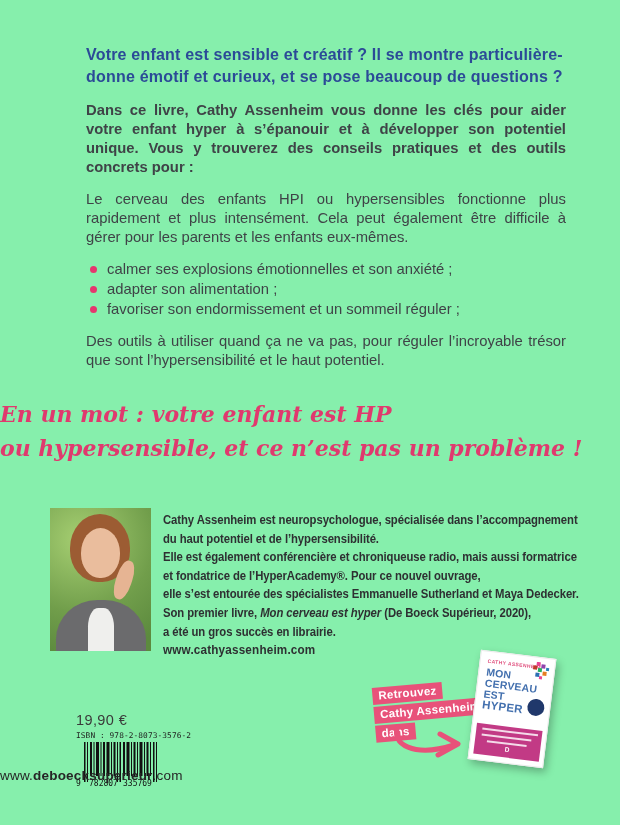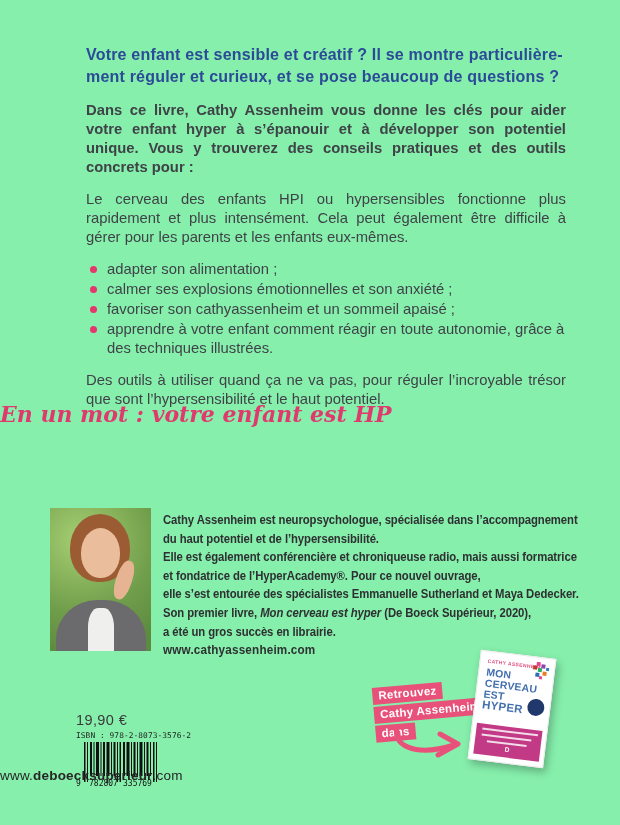--- a/index.html
+++ b/index.html
@@ -64,38 +64,38 @@
                font-size:13.5px;color:#262626;letter-spacing:.2px;}
   .footer-site .bold{font-weight:bold;}
 </style>
 </head>
 <body>
 
 <div class="page">
 
   <div class="copy">
     <h1 class="headline"><span>Votre enfant est sensible et créatif ? Il se montre particulière-</span><br>
-      <span>ment réguler et curieux, et se pose beaucoup de questions ?</span></h1>
+      <span>donne émotif et curieux, et se pose beaucoup de questions ?</span></h1>
 
     <p class="para lead">Dans ce livre, Cathy Assenheim vous donne les clés pour aider votre enfant hyper à s’épanouir et à développer son potentiel unique. Vous y trouverez des conseils pratiques et des outils concrets pour :</p>
 
     <p class="para">Le cerveau des enfants HPI ou hypersensibles fonctionne plus rapidement et plus intensément. Cela peut également être difficile à gérer pour les parents et les enfants eux-mêmes.</p>
 
     <ul class="bullets">
+      <li><span class="dot"></span><span>calmer ses explosions émotionnelles et son anxiété ;</span></li>
       <li><span class="dot"></span><span>adapter son alimentation ;</span></li>
-      <li><span class="dot"></span><span>calmer ses explosions émotionnelles et son anxiété ;</span></li>
-      <li><span class="dot"></span><span>favoriser son cathyassenheim et un sommeil apaisé ;</span></li>
-      <li><span class="dot"></span><span>apprendre à votre enfant comment réagir en toute autonomie, grâce à des techniques illustrées.</span></li>
+      <li><span class="dot"></span><span>favoriser son endormissement et un sommeil réguler ;</span></li>
     </ul>
 
     <p class="para">Des outils à utiliser quand ça ne va pas, pour réguler l’incroyable trésor que sont l’hypersensibilité et le haut potentiel.</p>
   </div>
 
   <div class="quote">
     <span>En un mot : votre enfant est HP</span><br>
+    <span>ou hypersensible, et ce n’est pas un problème !</span>
   </div>
 
   <div class="author">
     <div class="photo">
       <div class="ph-hair"></div>
       <div class="ph-face"></div>
       <div class="ph-hand"></div>
       <div class="ph-blazer"></div>
       <div class="ph-shirt"></div>
     </div>

